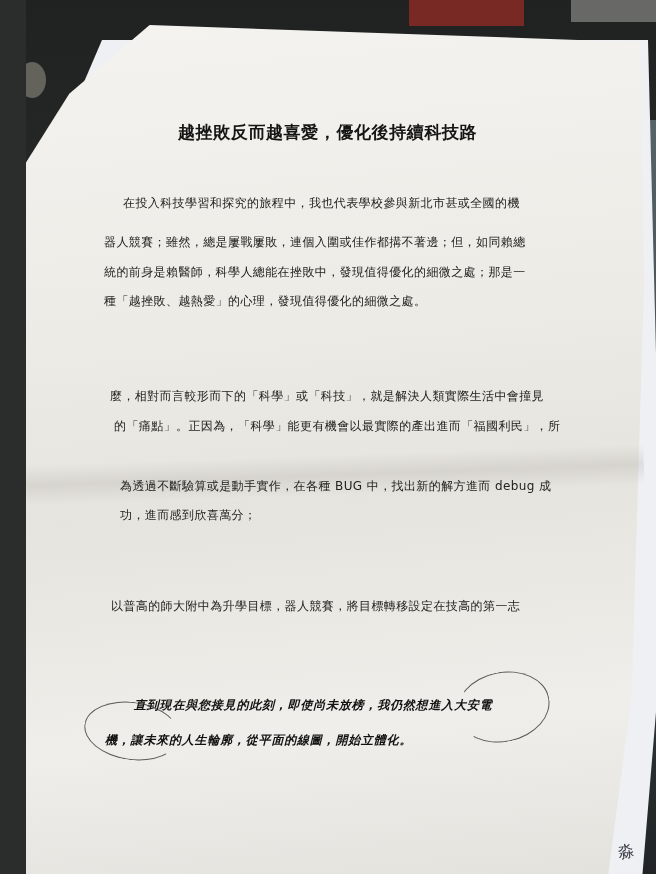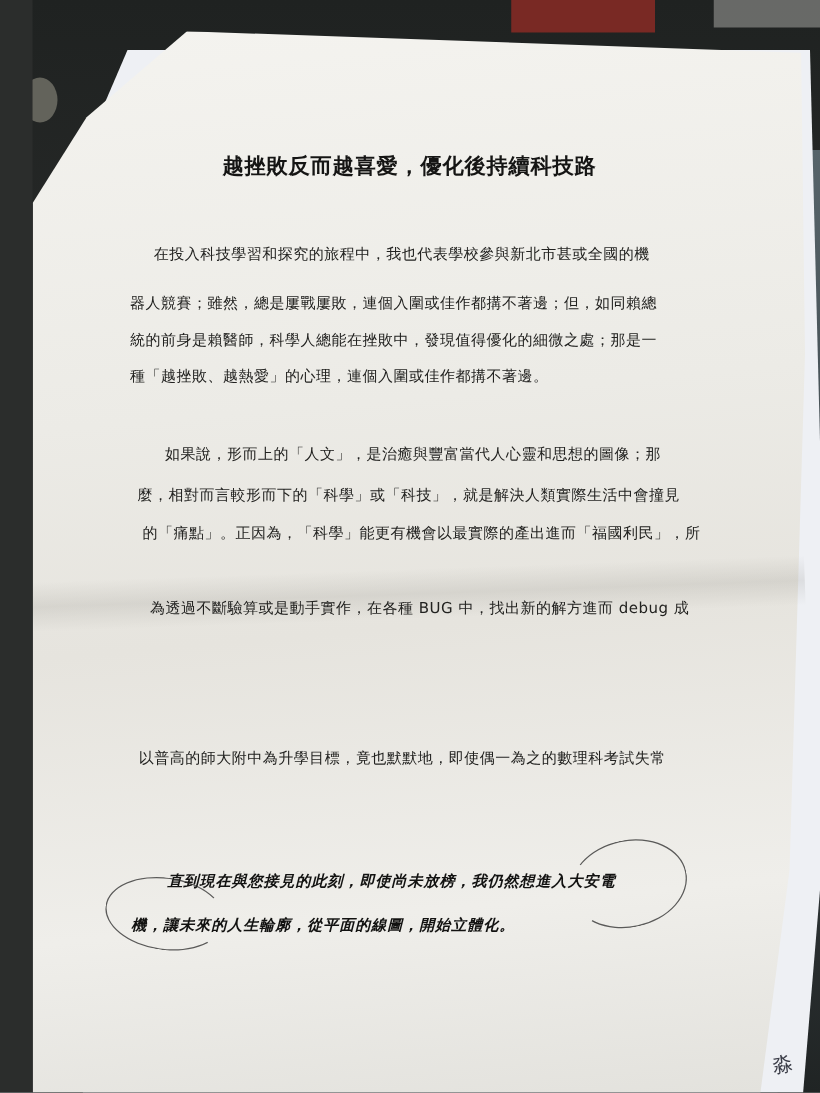--- a/index.html
+++ b/index.html
@@ -125,28 +125,28 @@
   <div class="back-sheet"></div>
   <div class="paper"></div>
   <div class="shadow-band"></div>
 
   <div class="content">
     <div class="title">越挫敗反而越喜愛，優化後持續科技路</div>
 
     <div class="line" style="left:97px; top:195px;">在投入科技學習和探究的旅程中，我也代表學校參與新北市甚或全國的機</div>
     <div class="line" style="left:78px; top:264px;">統的前身是賴醫師，科學人總能在挫敗中，發現值得優化的細微之處；那是一</div>
     <div class="line" style="left:78px; top:234px;">器人競賽；雖然，總是屢戰屢敗，連個入圍或佳作都搆不著邊；但，如同賴總</div>
-    <div class="line" style="left:78px; top:293px;">種「越挫敗、越熱愛」的心理，連個入圍或佳作都搆不著邊。</div>
+    <div class="line" style="left:78px; top:293px;">種「越挫敗、越熱愛」的心理，發現值得優化的細微之處。</div>
 
-    <div class="line" style="left:106px; top:355px;">如果說，形而上的「人文」，是治癒與豐富當代人心靈和思想的圖像；那</div>
     <div class="line" style="left:84px; top:388px;">麼，相對而言較形而下的「科學」或「科技」，就是解決人類實際生活中會撞見</div>
     <div class="line" style="left:88px; top:418px;">的「痛點」。正因為，「科學」能更有機會以最實際的產出進而「福國利民」，所</div>
     <div class="line" style="left:94px; top:478px;">為透過不斷驗算或是動手實作，在各種 BUG 中，找出新的解方進而 debug 成</div>
+    <div class="line" style="left:94px; top:507px;">功，進而感到欣喜萬分；</div>
 
-    <div class="line" style="left:85px; top:598px;">以普高的師大附中為升學目標，竟也默默地，即使偶一為之的數理科考試失常</div>
+    <div class="line" style="left:85px; top:598px;">以普高的師大附中為升學目標，器人競賽，將目標轉移設定在技高的第一志</div>
 
     <div class="line italic" style="left:108px; top:697px;">直到現在與您接見的此刻，即使尚未放榜，我仍然想進入大安電</div>
     <div class="line italic" style="left:79px; top:732px;font-style:italic;">機，讓未來的人生輪廓，從平面的線圖，開始立體化。</div>
 
     <div class="pen-circle" style="left:430px; top:672px; width:92px; height:68px; transform:rotate(-12deg); border-left-color:transparent;"></div>
     <div class="pen-circle" style="left:58px; top:702px; width:94px; height:56px; transform:rotate(8deg); border-right-color:transparent;"></div>
 
     <div class="signature">淼</div>
   </div>
 </div>

